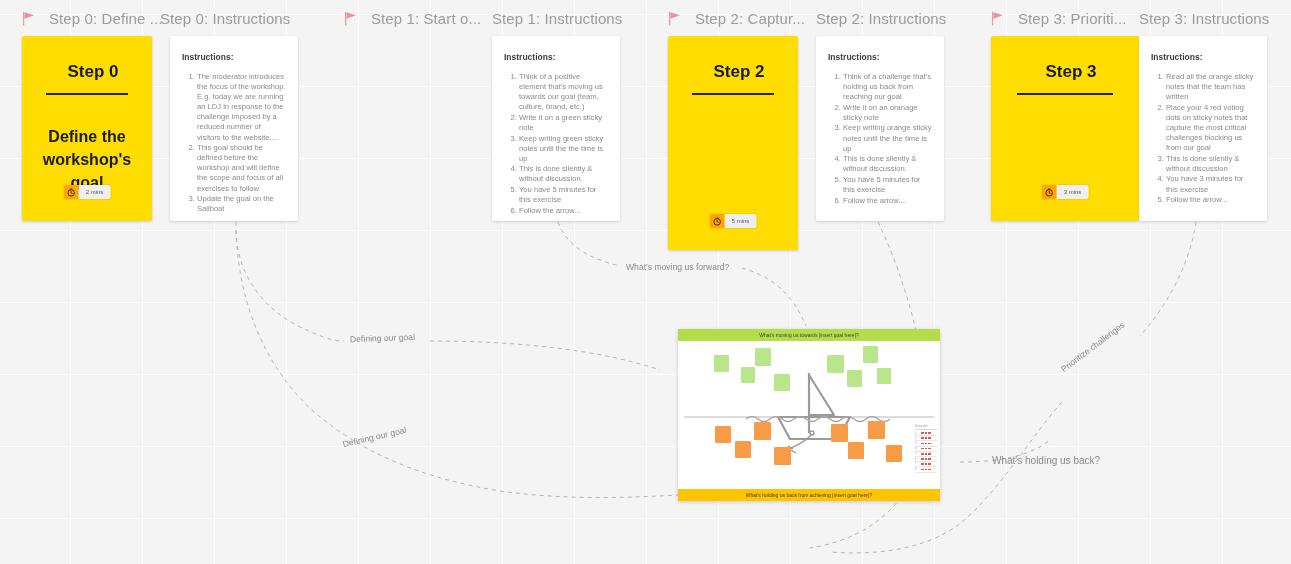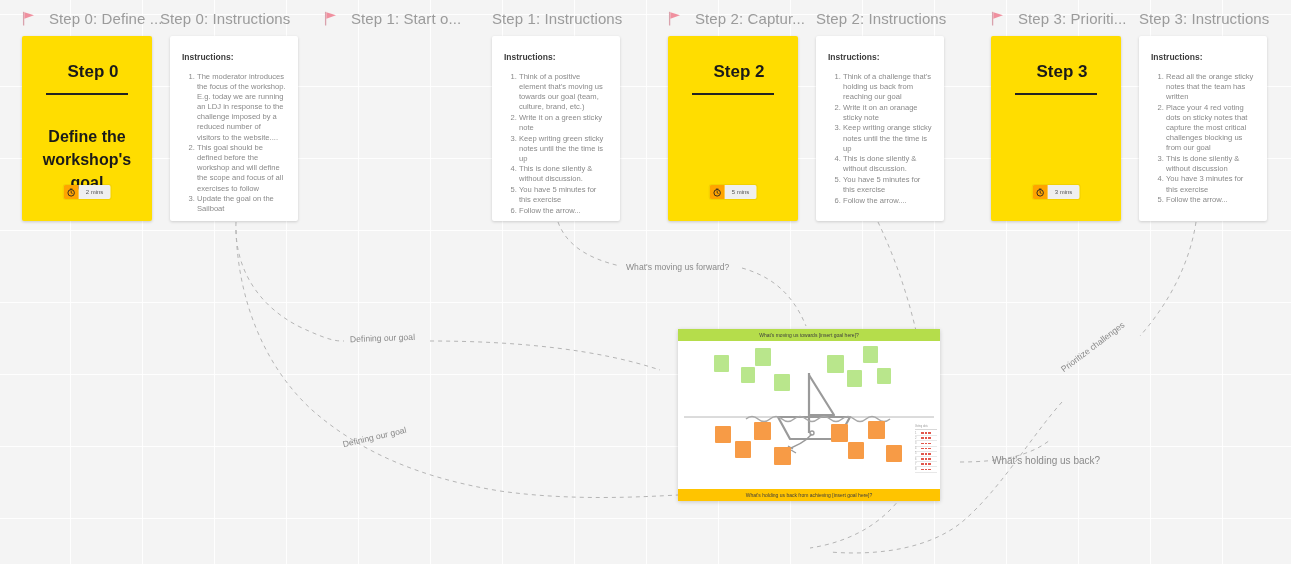--- a/index.html
+++ b/index.html
@@ -209,21 +209,21 @@
       <svg viewBox="0 0 13 15" width="13" height="15">
           <path d="M1.6,0.8 L1.6,14.5" stroke="#d9a2ad" stroke-width="1.3" fill="none"></path>
           <path d="M2.4,1.2 L12,4.3 L2.4,7.8 Z" fill="#f0909f"></path>
         </svg>
     </span>
     <span>Step 0: Define ...</span>
   </div>
   <div class="frame-label" style="left:160px;">
     <span>Step 0: Instructions</span>
   </div>
-  <div class="frame-label" style="left:324px;justify-content:center;">
+  <div class="frame-label" style="left:344px;justify-content:center;">
     <span class="flag-icon">
       <svg viewBox="0 0 13 15" width="13" height="15">
           <path d="M1.6,0.8 L1.6,14.5" stroke="#d9a2ad" stroke-width="1.3" fill="none"></path>
           <path d="M2.4,1.2 L12,4.3 L2.4,7.8 Z" fill="#f0909f"></path>
         </svg>
     </span>
     <span>Step 1: Start o...</span>
   </div>
   <div class="frame-label" style="left:492px;">
     <span>Step 1: Instructions</span>
@@ -263,36 +263,36 @@
             <circle cx="5" cy="5.4" r="3.6" fill="none" stroke="#222" stroke-width="1"></circle>
             <path d="M5,3.2 L5,5.4 L6.5,6.2" stroke="#222" stroke-width="0.9" fill="none"></path>
             <path d="M3.6,1.2 L6.4,1.2" stroke="#222" stroke-width="1"></path>
           </svg>
       </span>
       <span class="timer-time">2 mins</span>
     </div>
   </div>
 
 
-  <div class="card step-card" style="left:668px; top:36px; width:130px; height:185px;">
+  <div class="card step-card" style="left:668px; top:36px; width:130px; height:214px;">
     <div class="step-title">Step 2</div>
     <div class="step-rule"></div>
     <div class="timer-badge">
       <span class="timer-icon-box">
         <svg viewBox="0 0 10 10" width="9" height="9">
             <circle cx="5" cy="5.4" r="3.6" fill="none" stroke="#222" stroke-width="1"></circle>
             <path d="M5,3.2 L5,5.4 L6.5,6.2" stroke="#222" stroke-width="0.9" fill="none"></path>
             <path d="M3.6,1.2 L6.4,1.2" stroke="#222" stroke-width="1"></path>
           </svg>
       </span>
       <span class="timer-time">5 mins</span>
     </div>
   </div>
 
-  <div class="card step-card" style="left:991px; top:36px; width:130px; height:185px;">
+  <div class="card step-card" style="left:991px; top:36px; width:148px; height:185px;">
     <div class="step-title">Step 3</div>
     <div class="step-rule"></div>
     <div class="timer-badge">
       <span class="timer-icon-box">
         <svg viewBox="0 0 10 10" width="9" height="9">
             <circle cx="5" cy="5.4" r="3.6" fill="none" stroke="#222" stroke-width="1"></circle>
             <path d="M5,3.2 L5,5.4 L6.5,6.2" stroke="#222" stroke-width="0.9" fill="none"></path>
             <path d="M3.6,1.2 L6.4,1.2" stroke="#222" stroke-width="1"></path>
           </svg>
       </span>

